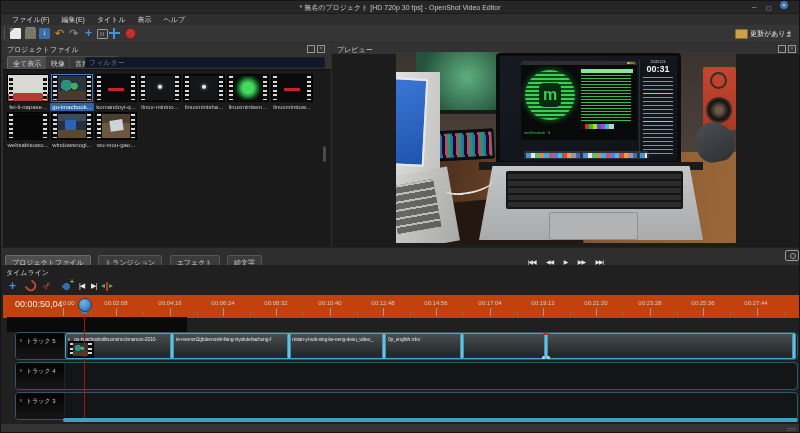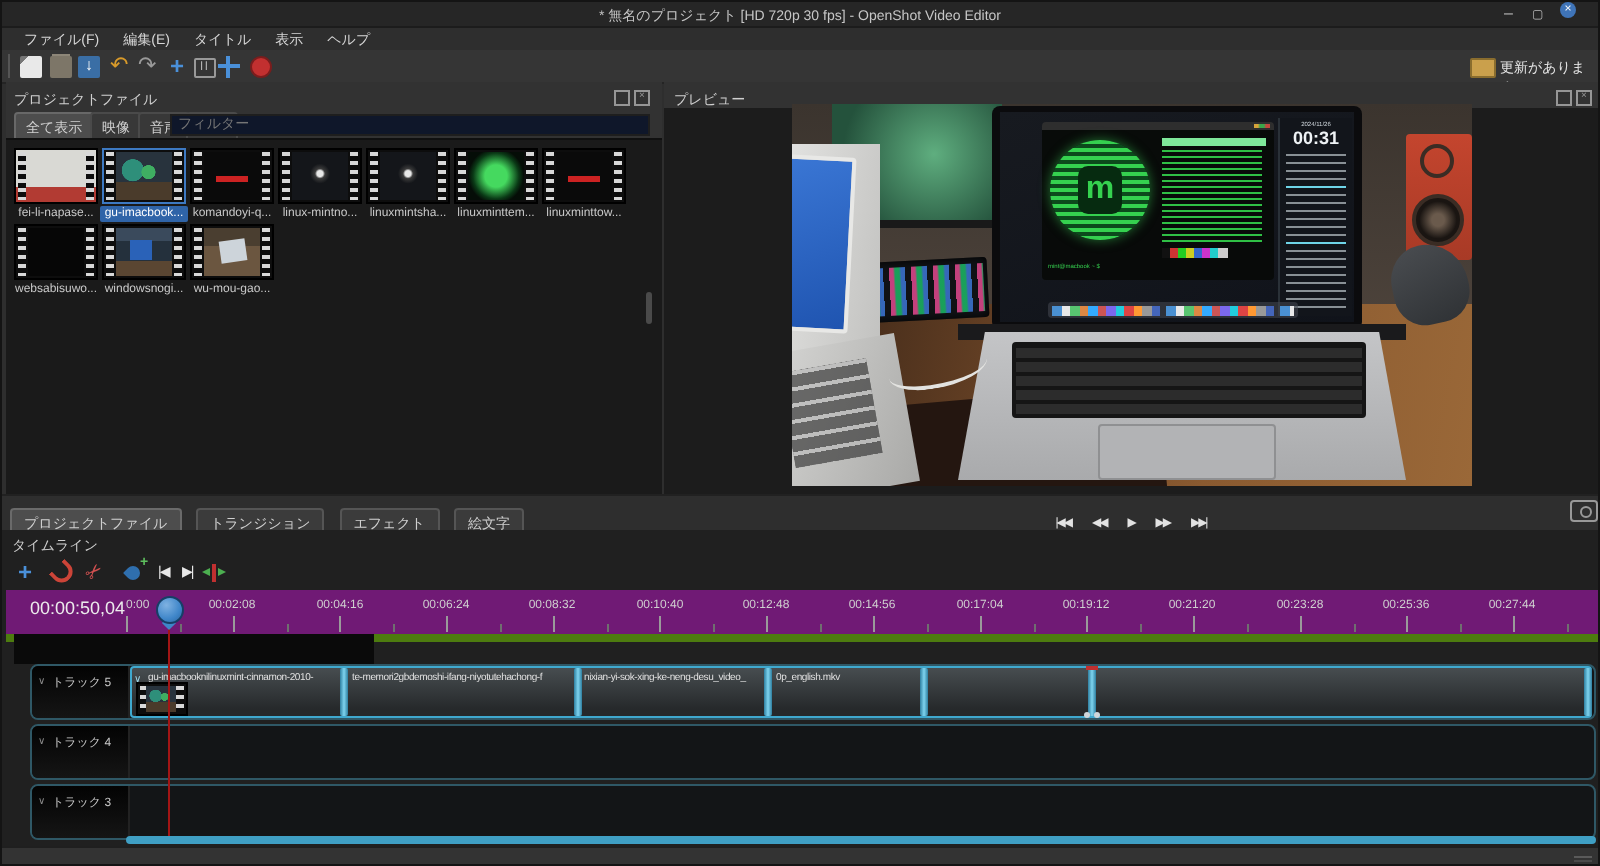--- a/index.html
+++ b/index.html
@@ -77,21 +77,21 @@
   #camera-btn{left:784px;top:249px;width:12px;height:9px;border:1px solid #999;border-radius:2px;background:#2e2e2e;}
   #camera-btn:before{content:"";position:absolute;left:3.5px;top:1.5px;width:4px;height:4px;border:1px solid #999;border-radius:50%;}
 
   
   .btab{display:inline-block;font-size:7px;color:#d0d0d0;padding:2px 6px;border:1px solid #555;
         background:#3b3b3b;border-radius:2px;margin-right:3px;}
   .btab.active{background:#4d4d4d;border-color:#6a6a6a;}
 
   
   #tl-lane{left:0;top:264px;width:100%;height:158px;background:#202020;}
-  #ruler{left:2px;top:294px;width:796px;height:22px;background:#701a75;border-bottom:4px solid #4d7c0f;}
+  #ruler{left:2px;top:294px;width:796px;height:22px;background:#c2410c;border-bottom:1px solid #4d7c0f;}
   .rlabel{position:absolute;top:5px;font-size:6px;color:#cfcfcf;transform:translateX(-50%);white-space:nowrap;}
   .rlabel.first{transform:none;}
   #ticks-major{position:absolute;left:60px;right:2px;bottom:1px;height:8px;
      background:repeating-linear-gradient(90deg,#9a9a9a 0 1px,rgba(0,0,0,0) 1px 53.35px);}
   #ticks-minor{position:absolute;left:86.7px;right:2px;bottom:1px;height:4px;
      background:repeating-linear-gradient(90deg,#6f6f6f 0 1px,rgba(0,0,0,0) 1px 53.35px);}
   #tl-corner{left:6px;top:316px;width:180px;height:15px;background:#0a0a0a;}
   .track{position:absolute;left:14px;width:783px;height:28px;border:1px solid #2f5866;border-radius:4px;
          background:#131517;box-sizing:border-box;}
   .thead{position:absolute;left:0;top:0;width:48px;height:100%;

